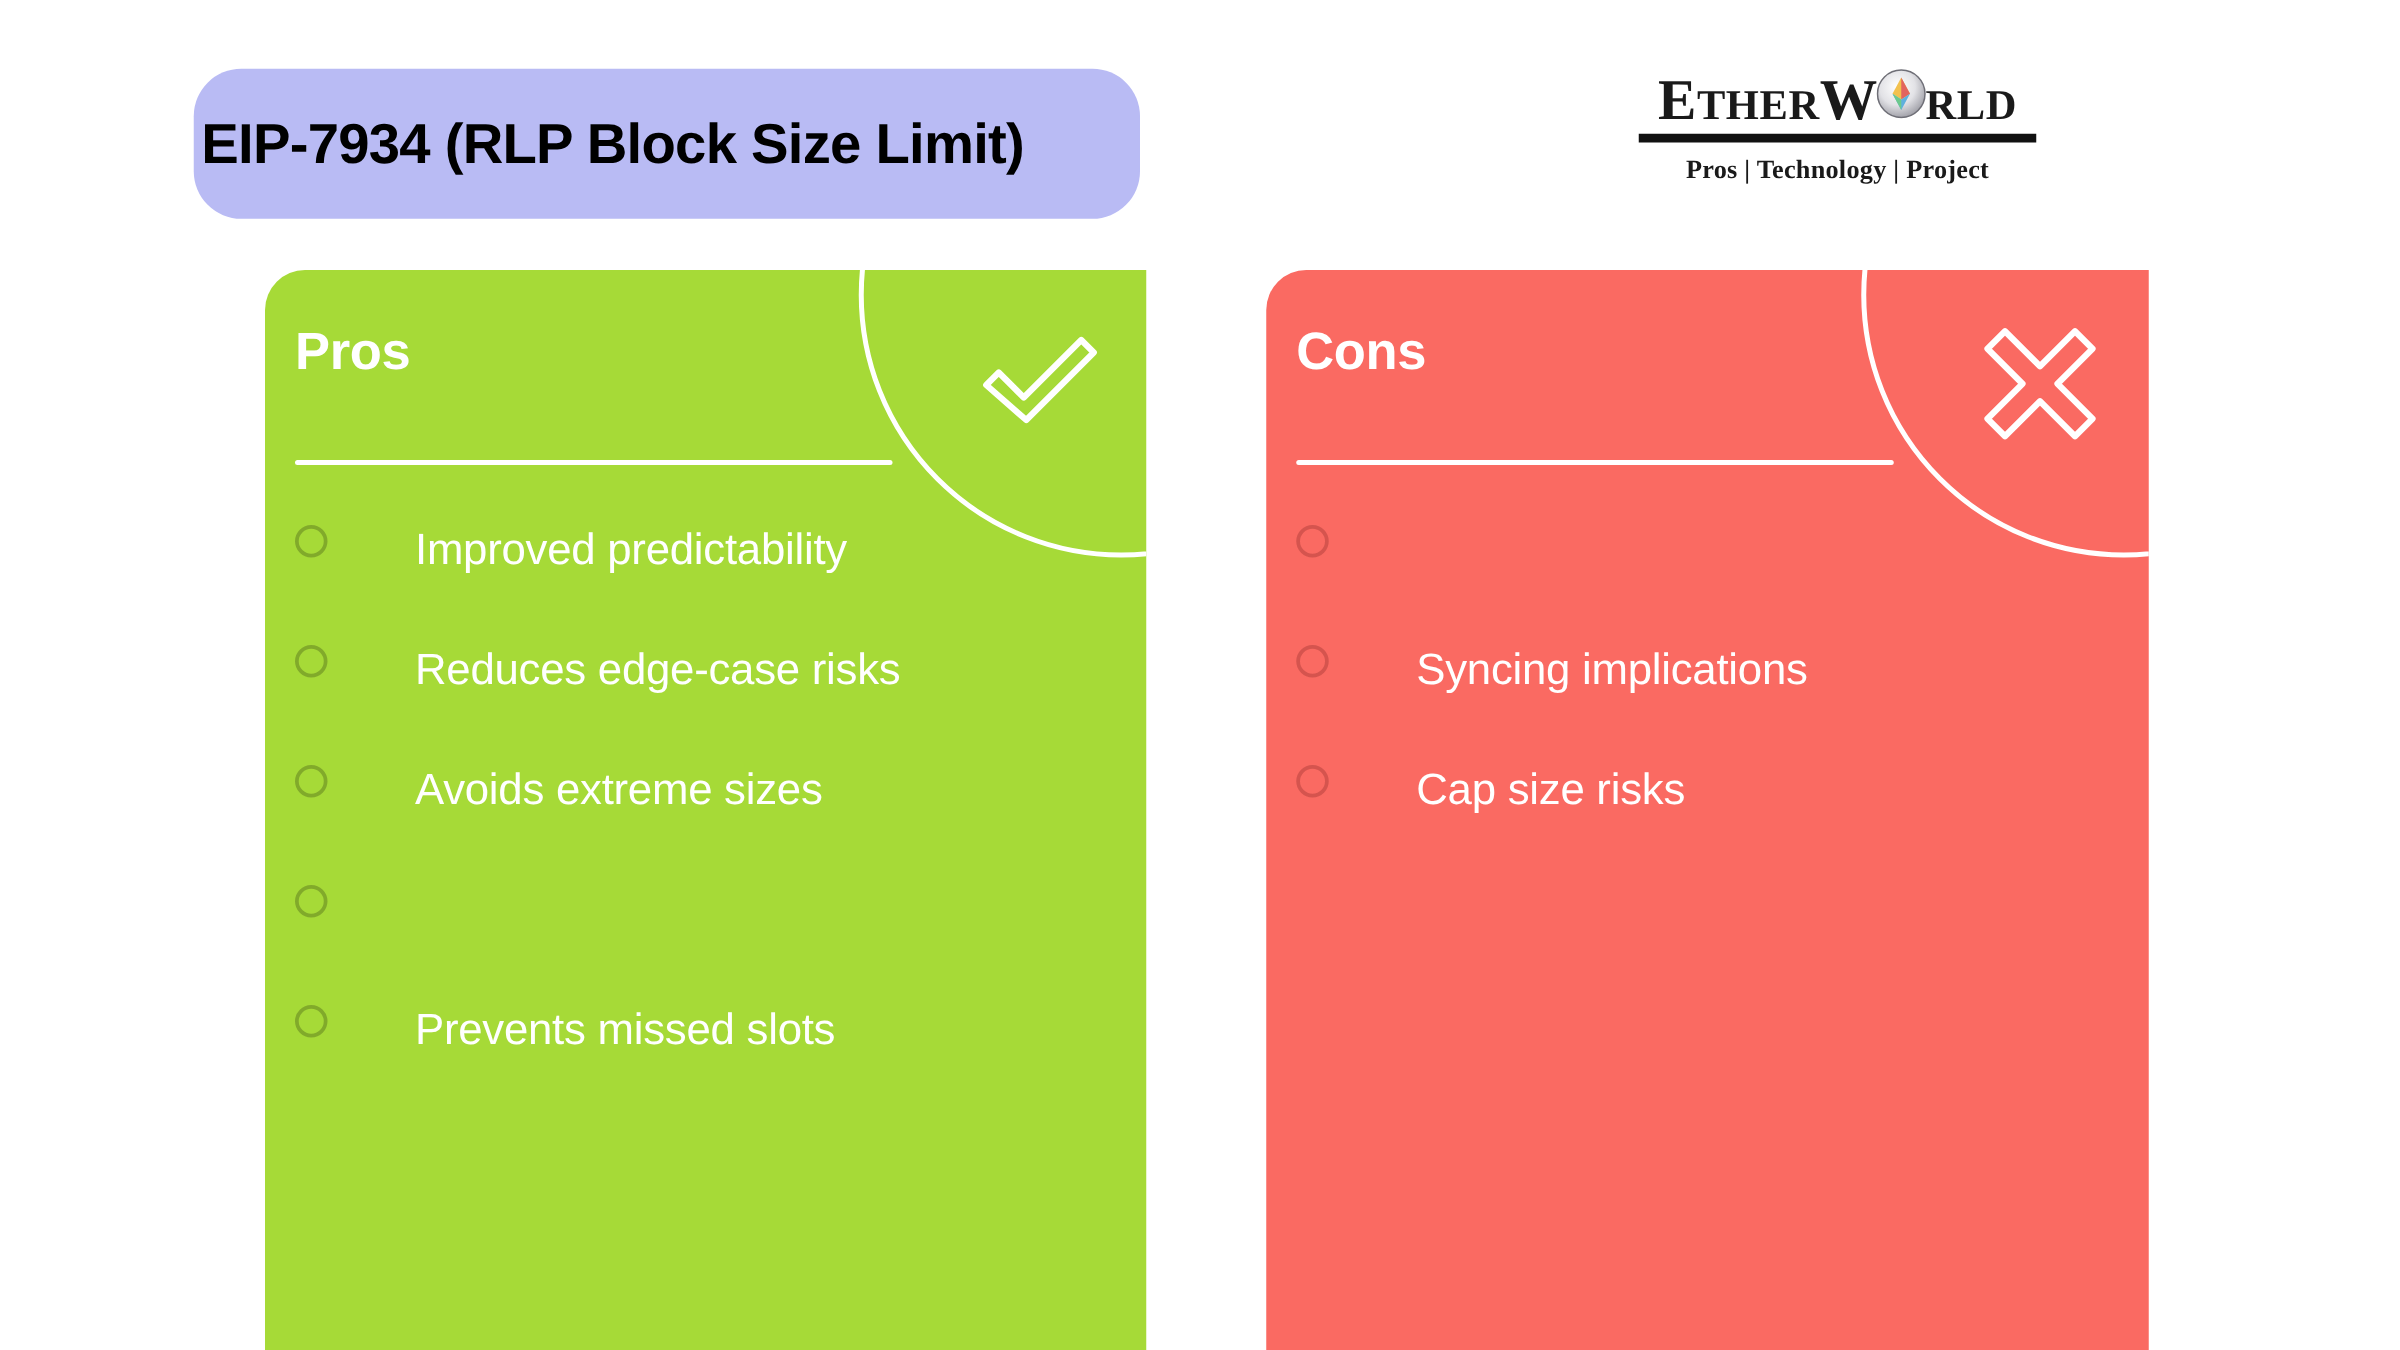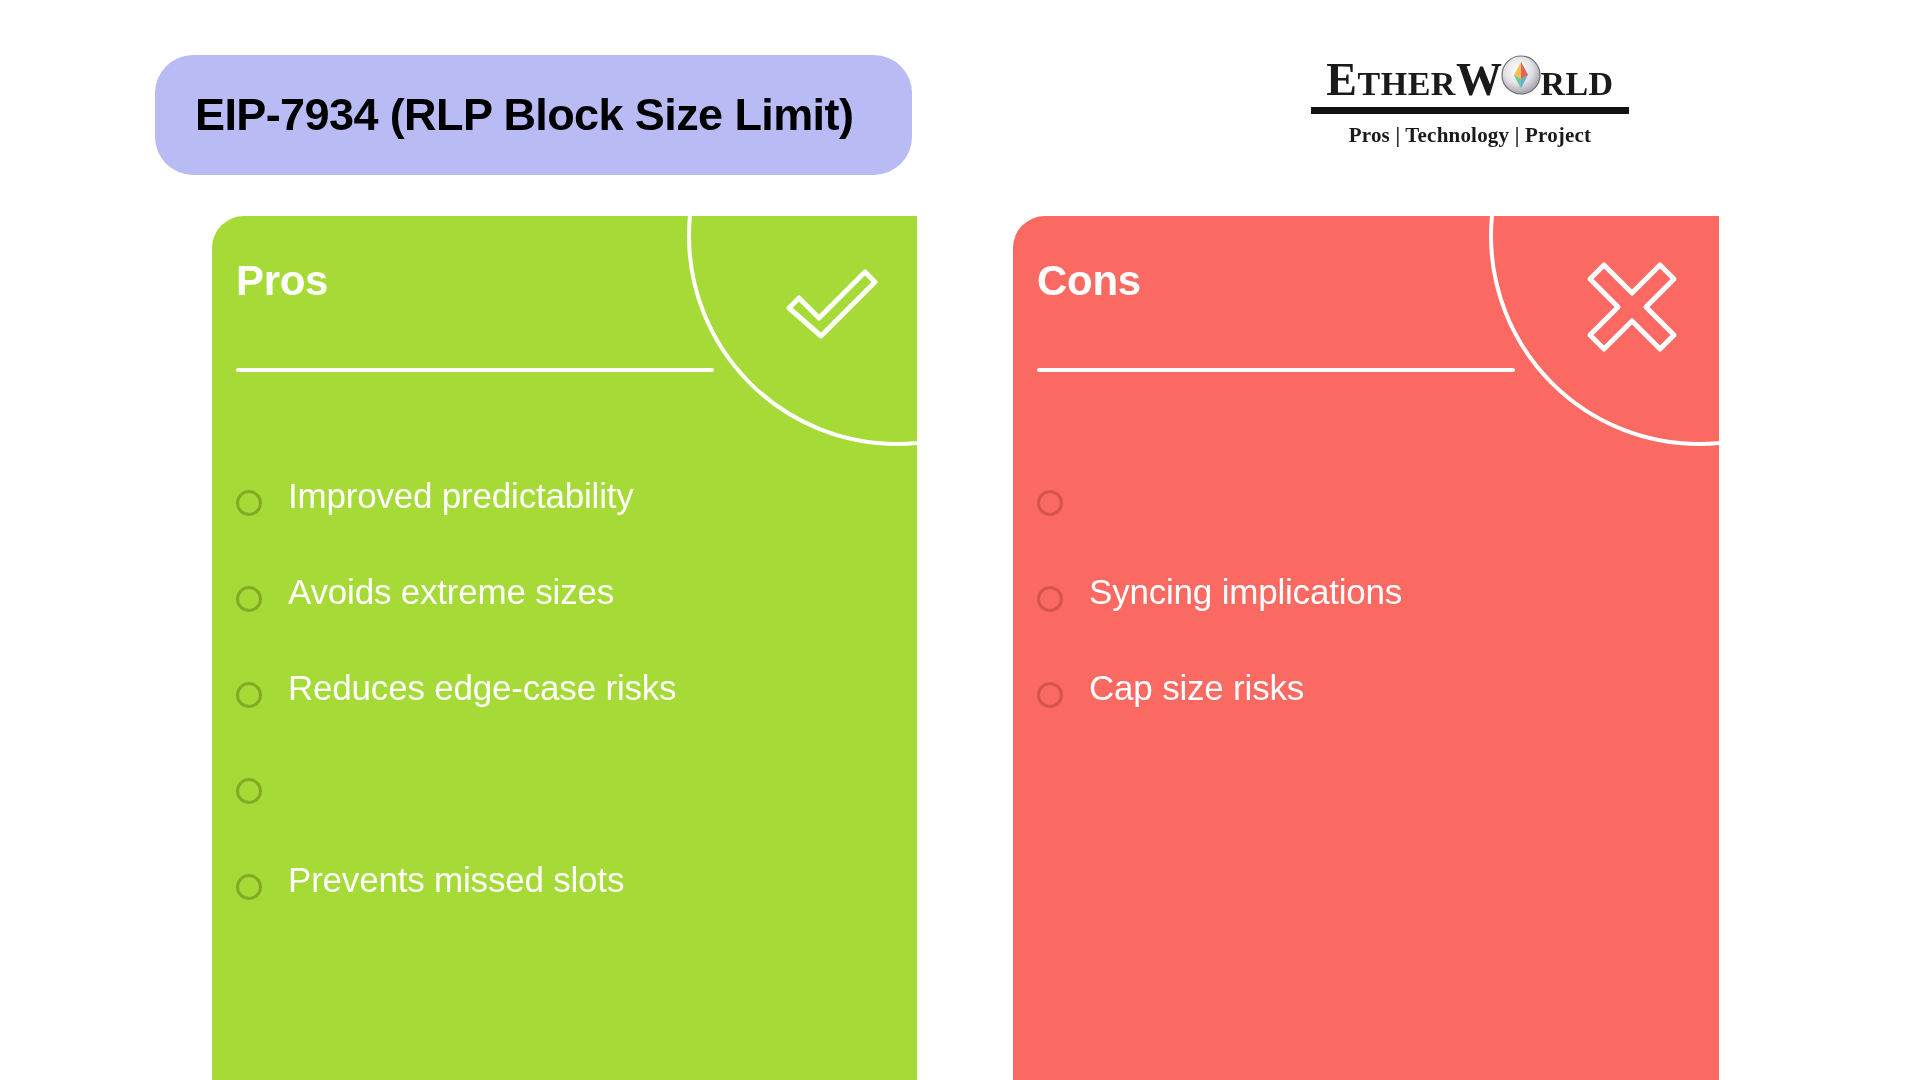--- a/index.html
+++ b/index.html
@@ -24,21 +24,21 @@
   .title-badge {
     position: absolute;
     left: 155px;
     top: 55px;
     width: 757px;
     height: 120px;
     background: #b9bbf4;
     border-radius: 38px;
     display: flex;
     align-items: center;
-    padding-left: 40px;
+    padding-left: 6px;
   }
   .title-text {
     font-family: "Liberation Sans", sans-serif;
     font-size: 45px;
     font-weight: bold;
     color: #000000;
     letter-spacing: -0.6px;
     white-space: nowrap;
   }
 
@@ -142,22 +142,23 @@
     margin-top: 66px;
     border-radius: 2px;
   }
 
   .card-list {
     list-style: none;
     margin-top: 48px;
   }
   .card-list li {
     display: flex;
-    align-items: flex-end;
+    align-items: flex-start;
     height: 96px;
+    gap: 44px;
   }
   .bullet-dot {
     flex: 0 0 auto;
     width: 26px;
     height: 26px;
     border-radius: 50%;
     border: 3px solid rgba(0,0,0,0.22);
     margin-right: 26px;
   }
   .card-cons .bullet-dot { border-color: rgba(120,30,30,0.28); }
@@ -217,25 +218,25 @@
     <div class="card-inner">
       <div class="card-heading">Pros</div>
       <div class="card-divider"></div>
       <ul class="card-list">
         <li>
           <span class="bullet-dot"></span>
           <span class="item-label">Improved predictability</span>
         </li>
         <li>
           <span class="bullet-dot"></span>
+          <span class="item-label">Reduces edge-case risks</span>
+        </li>
+        <li>
+          <span class="bullet-dot"></span>
           <span class="item-label">Avoids extreme sizes</span>
-        </li>
-        <li>
-          <span class="bullet-dot"></span>
-          <span class="item-label">Reduces edge-case risks</span>
         </li>
         <li>
           <span class="bullet-dot"></span>
         </li>
         <li>
           <span class="bullet-dot"></span>
           <span class="item-label">Prevents missed slots</span>
         </li>
       </ul>
     </div>

